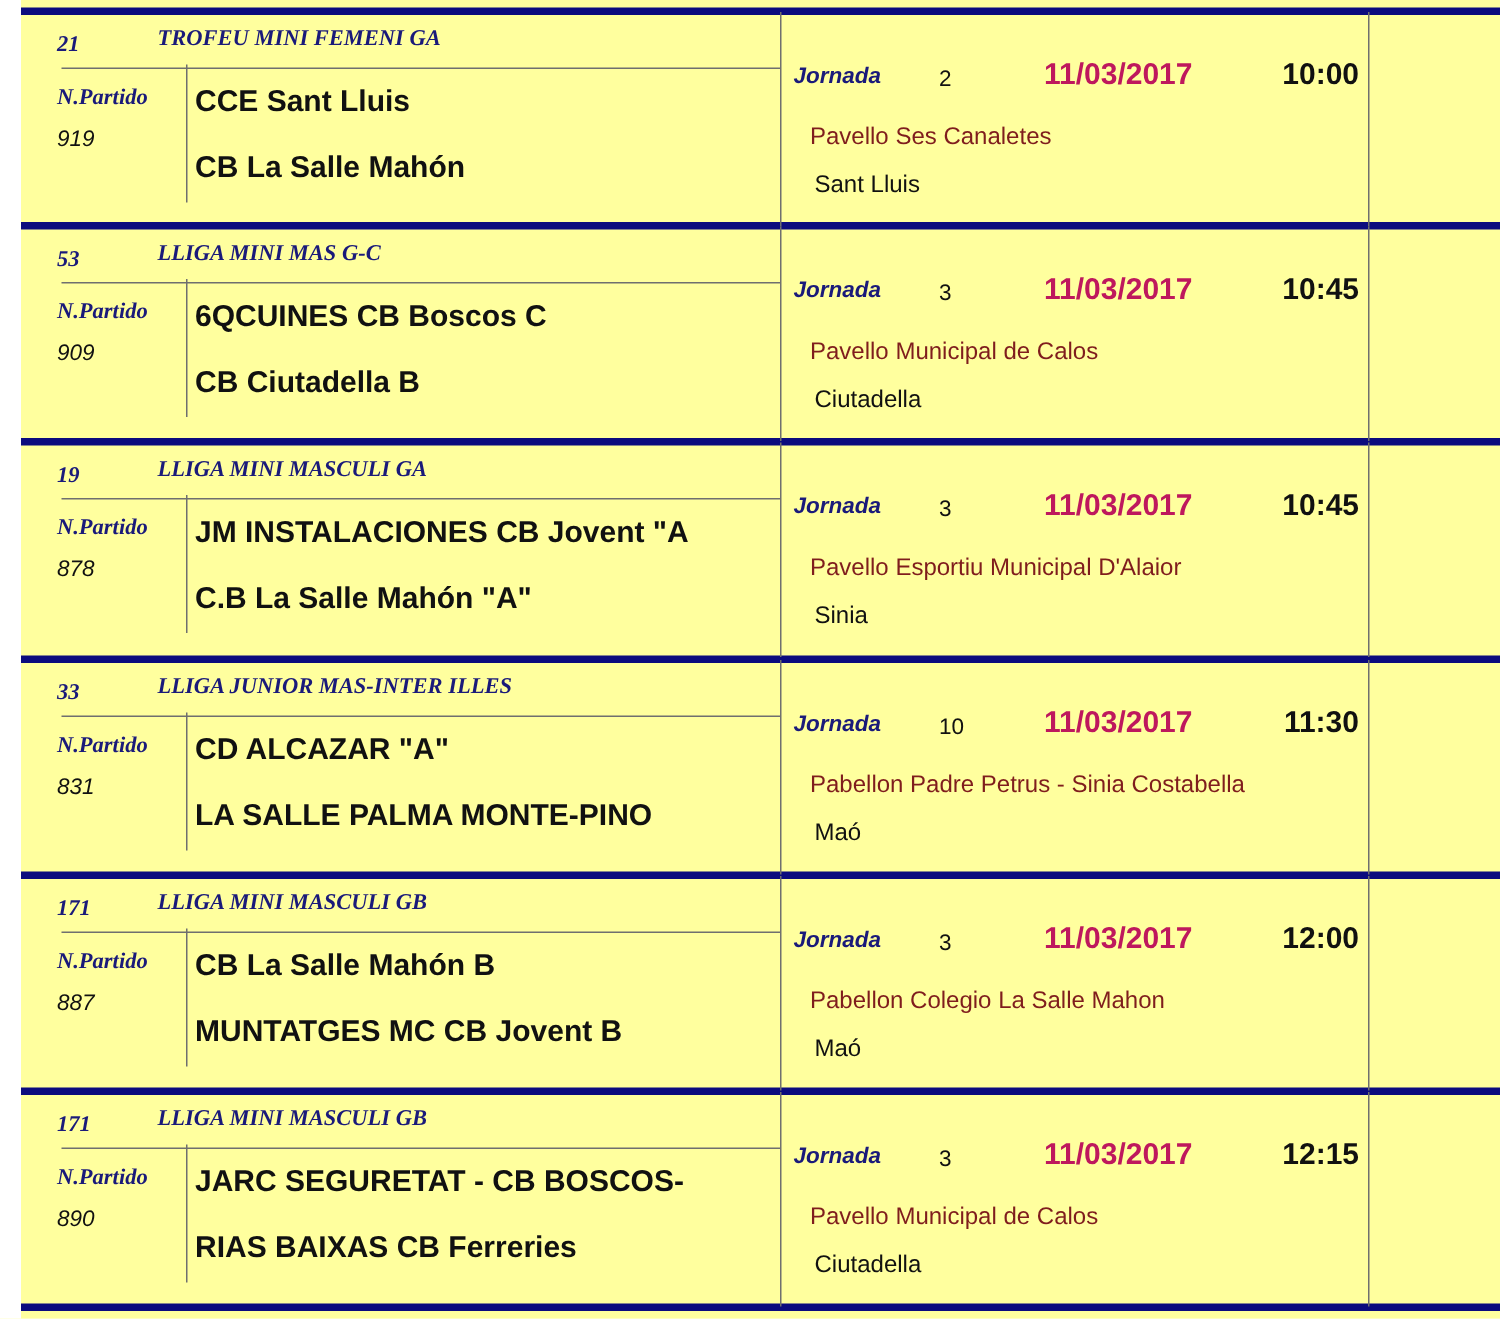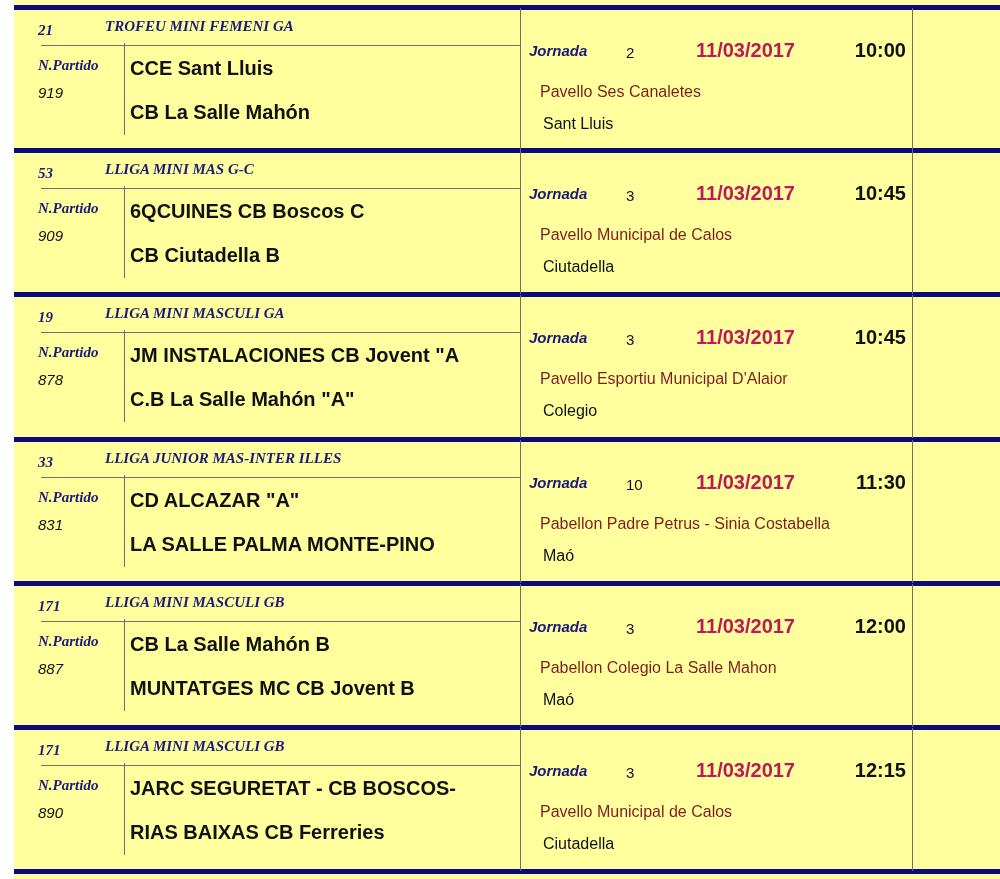--- a/index.html
+++ b/index.html
@@ -229,21 +229,21 @@
   <div class="vline-right"></div>
   <span class="np-label">N.Partido</span>
   <span class="np-value">878</span>
   <span class="team home">JM INSTALACIONES CB Jovent "A</span>
   <span class="team away">C.B La Salle Mahón "A"</span>
   <span class="jornada-label">Jornada</span>
   <span class="jornada-value">3</span>
   <span class="date">11/03/2017</span>
   <span class="time">10:45</span>
   <span class="venue">Pavello Esportiu Municipal D'Alaior</span>
-  <span class="city">Colegio</span>
+  <span class="city">Sinia</span>
 </div>
 
 <div class="row" style="top:442px">
   <span class="cat-code">33</span>
   <span class="cat-name">LLIGA JUNIOR MAS-INTER ILLES</span>
   <div class="hline"></div>
   <div class="vline-teams"></div>
   <div class="vline-mid"></div>
   <div class="vline-right"></div>
   <span class="np-label">N.Partido</span>

